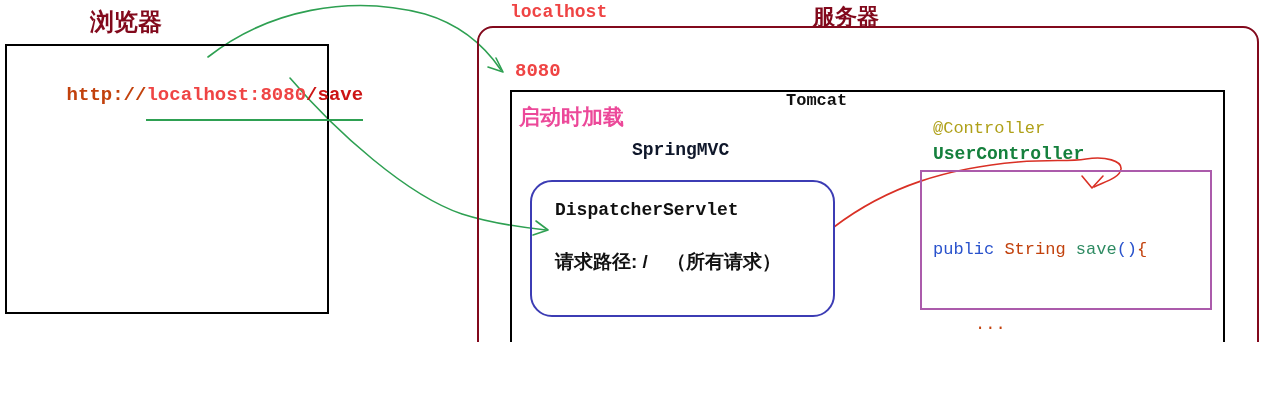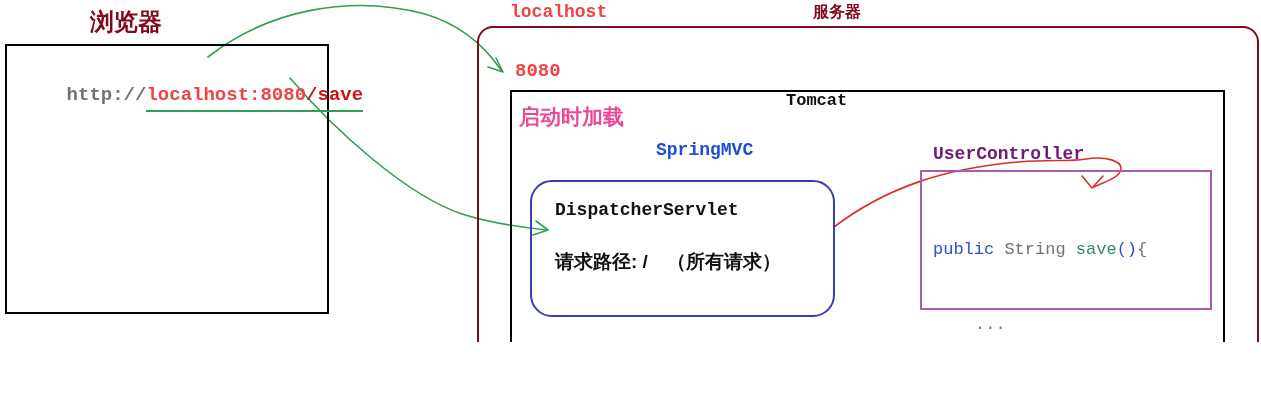--- a/index.html
+++ b/index.html
@@ -9,48 +9,48 @@
   .mono{font-family:"Liberation Mono","DejaVu Sans Mono",monospace;}
   .cn{font-family:"Liberation Sans","DejaVu Sans",sans-serif;font-weight:bold;}
 
   
   .maroon{color:#82091C;}
   .blue{color:#ef4444;}
   .red{color:#CC1414;}
   .olive{color:#AFA018;}
   .teal{color:#2E8B62;}
   .kwblue{color:#2952CC;}
-  .black{color:#737373;}
+  .black{color:#c2410c;}
   .quote{color:#8B1A1A;}
 
   
   .browser-box{left:5px;top:44px;width:320px;height:266px;border:2px solid #000;}
   .server-box{left:477px;top:26px;width:778px;height:368px;border:2px solid #82091C;border-radius:16px;}
   .webapp-box{left:510px;top:90px;width:711px;height:281px;border:2px solid #000;}
   .dispatcher-box{left:530px;top:180px;width:301px;height:133px;border:2px solid #3C3CB4;border-radius:22px;}
   .controller-box{left:920px;top:170px;width:288px;height:136px;border:2px solid #AB5BAB;}
 
   
   .browser-title{left:90px;top:6px;font-size:24px;}
   .url{left:21px;top:62px;font-size:19px;font-weight:bold;}
   .server-host{left:510px;top:2px;font-size:18px;font-weight:bold;}
-  .server-title{left:813px;top:2px;font-size:16px;}
+  .server-title{left:813px;top:2px;font-size:22px;text-decoration:underline;}
   .port{left:515px;top:60px;font-size:19px;font-weight:bold;}
   .tomcat{left:786px;top:55px;font-size:17px;font-weight:bold;color:#111;margin-top:36px;}
   .startup{left:519px;top:103px;font-size:21px;color:#ec4899;}
-  .springmvc{left:656px;top:140px;font-size:18px;font-weight:bold;color:#1d4ed8;}
+  .springmvc{left:632px;top:140px;font-size:18px;font-weight:bold;color:#0f172a;}
   .dsname{left:555px;top:200px;font-size:18px;font-weight:bold;color:#111;}
   .dsmap{left:555px;top:249px;font-size:19px;color:#111;}
   .ctrl-ann{left:933px;top:119px;font-size:17px;}
-  .ctrl-name{left:933px;top:144px;font-size:18px;font-weight:bold;color:#701a75;}
+  .ctrl-name{left:933px;top:144px;font-size:18px;font-weight:bold;color:#15803d;}
   .code{left:933px;top:187px;font-size:17px;line-height:25px;color:#111;}
   .code .indent{padding-left:42px;}
 
   
-  .u-green{border-bottom:2px solid #2EA052;padding-bottom:4px;}
+  .u-green{border-bottom:2px solid #2EA052;padding-bottom:13px;}
   .u-red{border-bottom:3px solid #E02424;padding-bottom:1px;}
 
   .overlay{position:absolute;left:0;top:0;width:1261px;height:402px;pointer-events:none;}
   .overlay path{fill:none;stroke-linecap:round;}
   .g-arrow{stroke:#2EA052;stroke-width:1.6;}
   .r-arrow{stroke:#D93025;stroke-width:1.6;}
 </style>
 </head>
 <body>
 
@@ -89,20 +89,21 @@
 
   <div class="abs webapp-box"></div>
 
   <div class="abs cn startup">启动时加载</div>
   <div class="abs mono springmvc">SpringMVC</div>
 
   <div class="abs dispatcher-box"></div>
   <div class="abs cn dsmap">请求路径: /　（所有请求）</div>
   <div class="abs mono dsname">DispatcherServlet</div>
 
+  <div class="abs mono olive ctrl-ann">@Controller</div>
   <div class="abs mono ctrl-name">UserController</div>
 
   <div class="abs controller-box"></div>
 
   <div class="abs mono code">
     <div><span class="kwblue">public</span><span class="black"> String </span><span class="teal">save</span><span class="kwblue">()</span><span class="black">{</span></div>
     <div class="indent black">...</div>
     
   </div>
 

